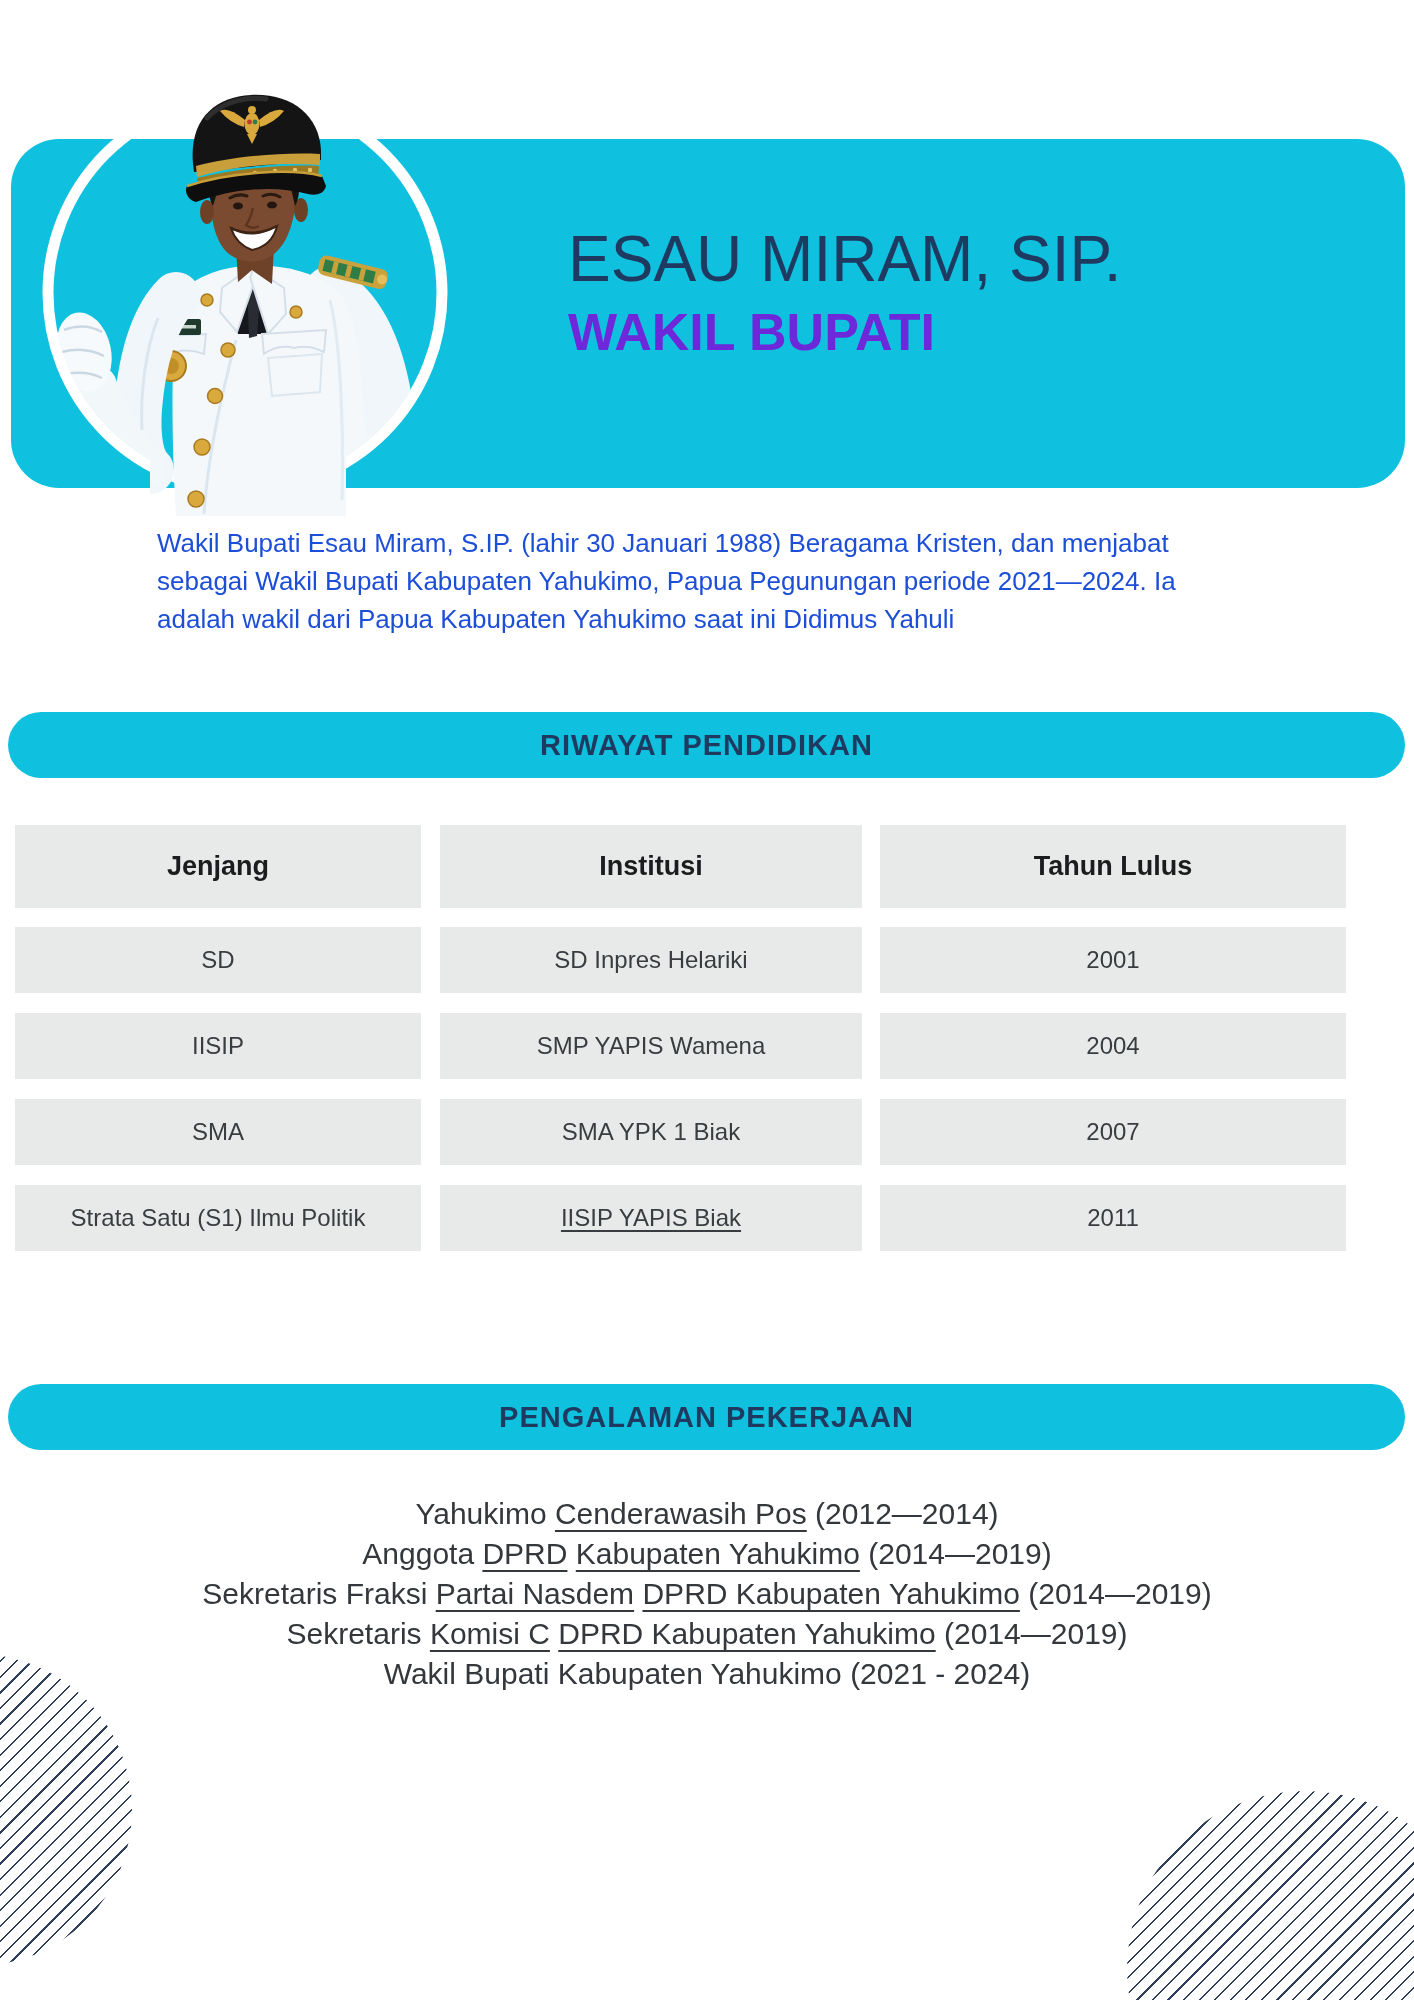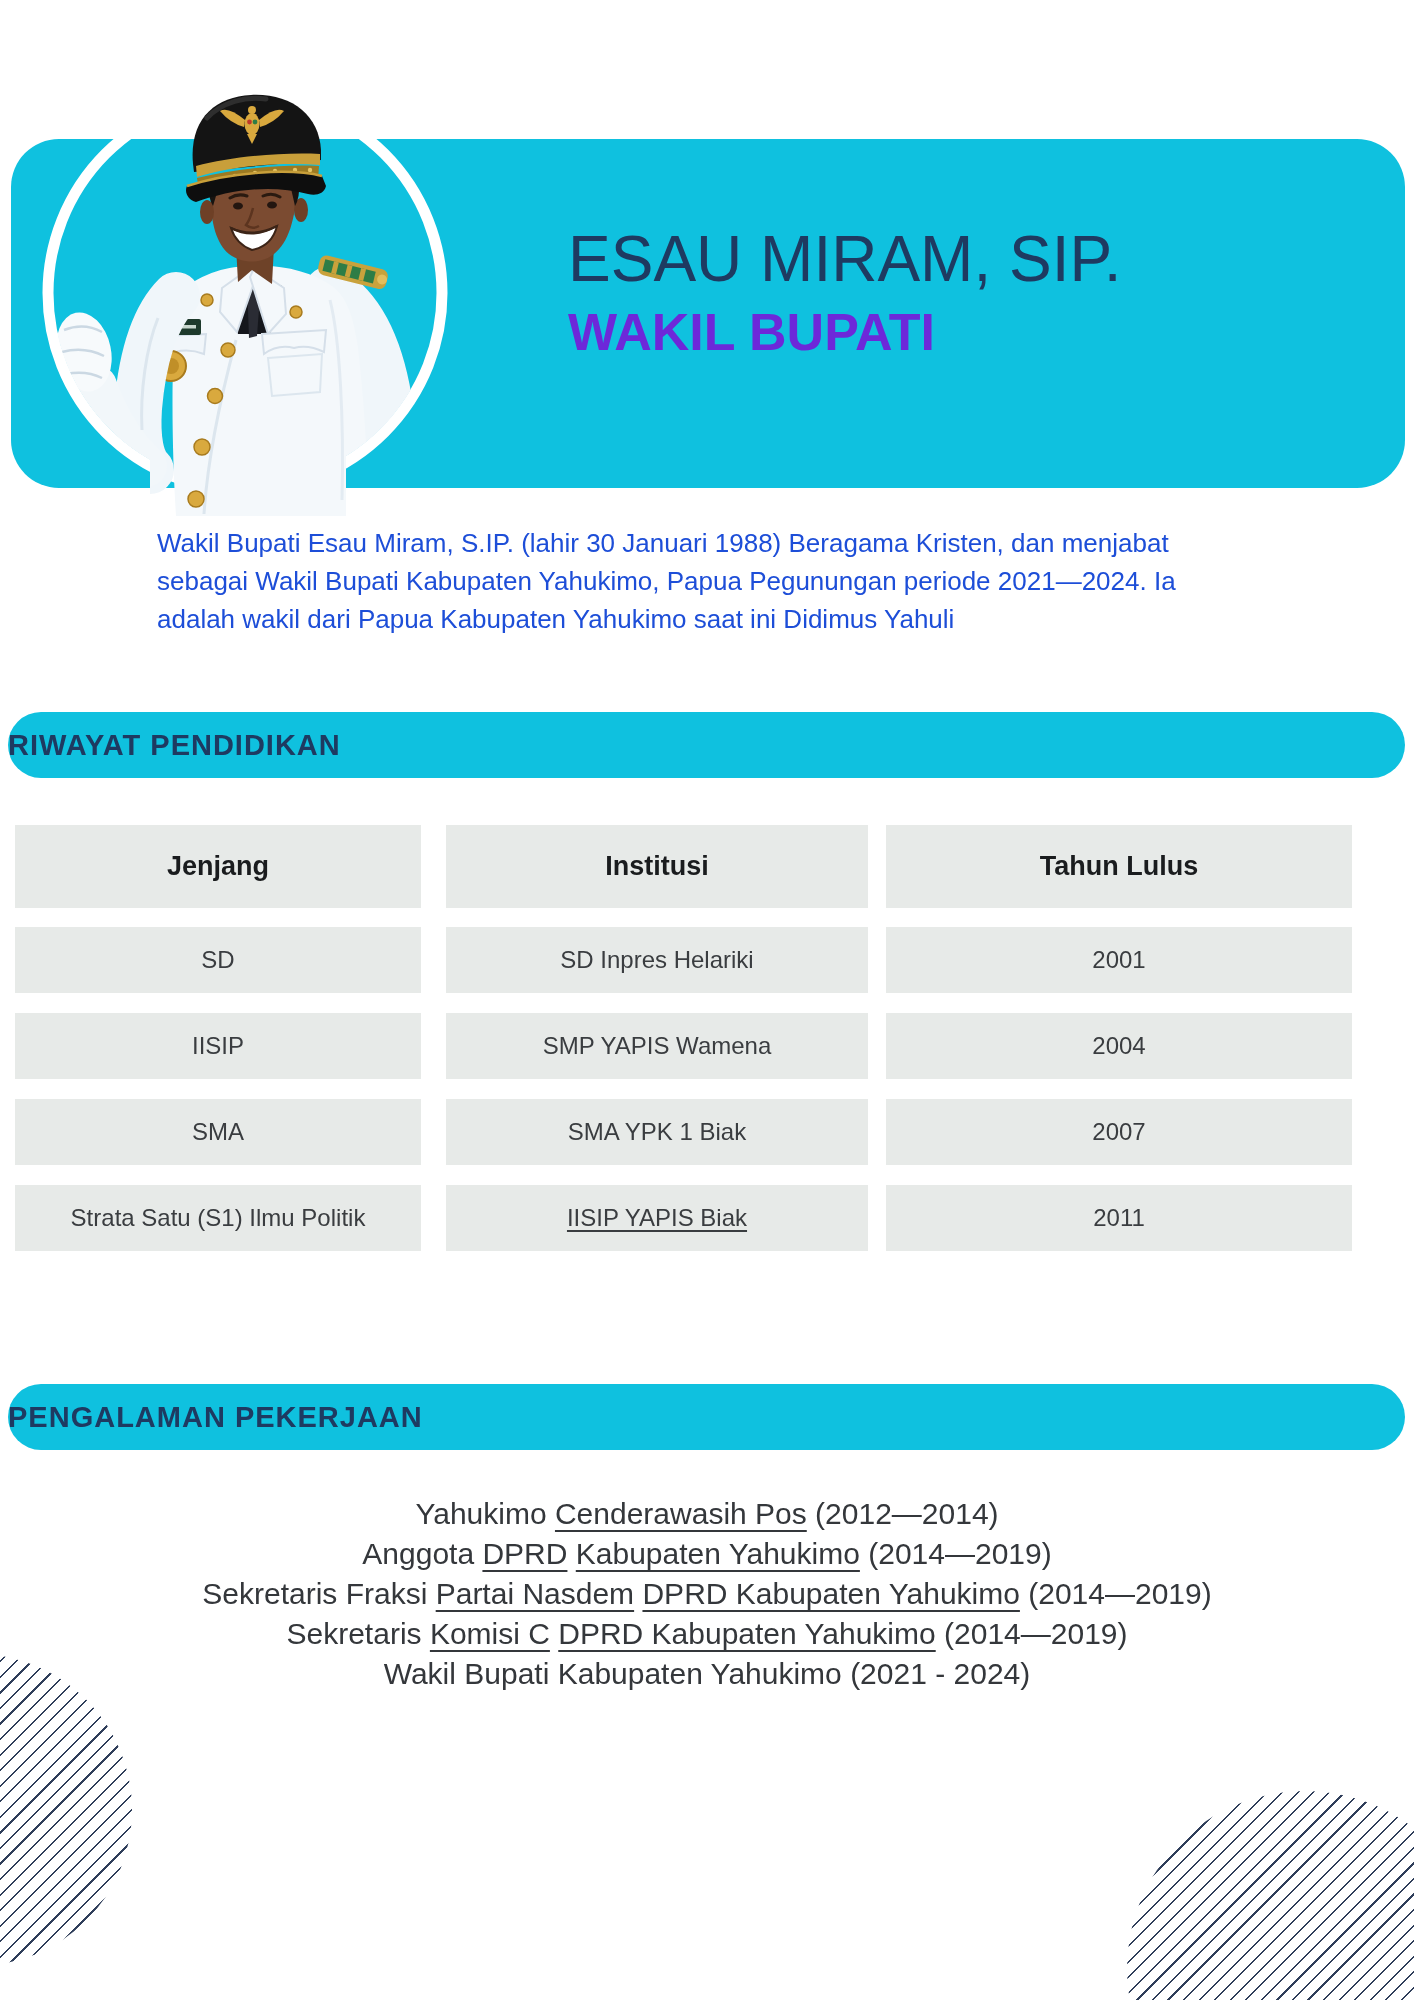--- a/index.html
+++ b/index.html
@@ -8,29 +8,29 @@
   .hero-banner{position:absolute;left:11px;top:139px;width:1394px;height:349px;
         background:#0FC1DF;border-radius:48px;z-index:1;}
   .hero-name{position:absolute;left:568px;top:225px;font-size:64px;line-height:68px;
         font-weight:400;color:#1E3A61;z-index:2;white-space:nowrap;}
   .hero-role{position:absolute;left:568px;top:306px;font-size:52px;line-height:52px;
         font-weight:700;color:#6d28d9;z-index:2;white-space:nowrap;}
   .photo{position:absolute;left:0;top:60px;width:520px;height:470px;z-index:3;}
   .intro{position:absolute;left:157px;top:524px;width:1100px;text-align:left;
         font-size:26px;line-height:38px;color:#1d4ed8;z-index:2;}
   .section-banner{position:absolute;left:8px;width:1397px;height:66px;background:#0FC1DF;
-        border-radius:33px;display:flex;align-items:center;justify-content:flex-start;
+        border-radius:33px;display:flex;align-items:center;justify-content:center;
         color:#1E3A61;font-weight:700;font-size:29px;letter-spacing:1px;z-index:2;}
   .edu{position:absolute;left:15px;top:825px;width:1375px;z-index:2;}
   .edu-row{display:flex;margin-bottom:20px;}
   .edu-row.head{margin-bottom:19px;}
   .cell{background:#E7EAE8;display:flex;align-items:center;justify-content:center;
         height:66px;font-size:24px;color:#3A3D40;text-align:center;}
   .edu-row.head .cell{height:83px;font-size:27px;font-weight:700;color:#1A1C1E;}
-  .c1{width:406px;margin-right:25px;}
+  .c1{width:406px;margin-right:19px;}
   .c2{width:422px;margin-right:18px;}
   .c3{width:466px;}
   .cell u{text-decoration:underline;text-decoration-thickness:1.5px;text-underline-offset:4px;}
   .exp{position:absolute;left:107px;top:1494px;width:1200px;text-align:center;
         font-size:30px;line-height:40px;color:#34373B;z-index:2;}
   .exp u{text-decoration:underline;text-decoration-thickness:2px;text-underline-offset:6px;}
   .deco{position:absolute;border-radius:50%;z-index:1;
         background:repeating-linear-gradient(135deg,#2F3E5A 0px,#2F3E5A 1.6px,
                    rgba(0,0,0,0) 1.6px,rgba(0,0,0,0) 11px);}
   .deco-left{left:-180px;top:1654px;width:312px;height:312px;}

